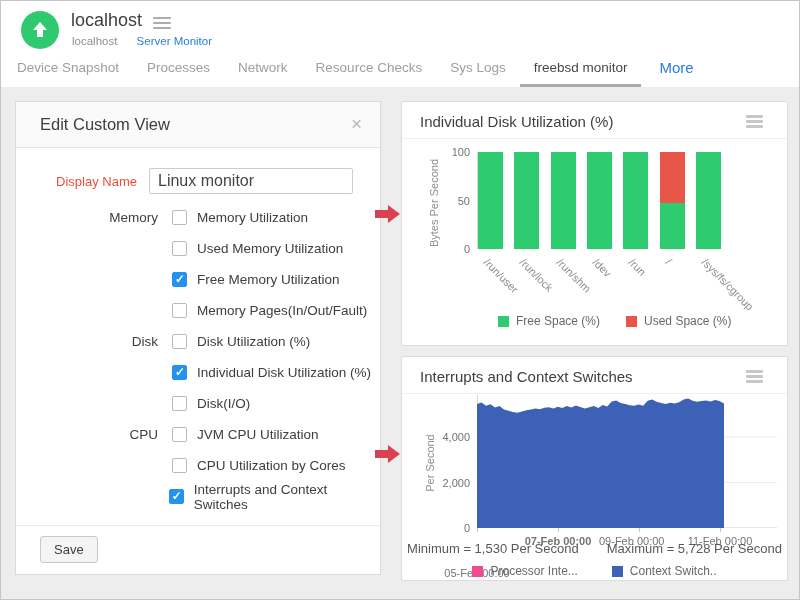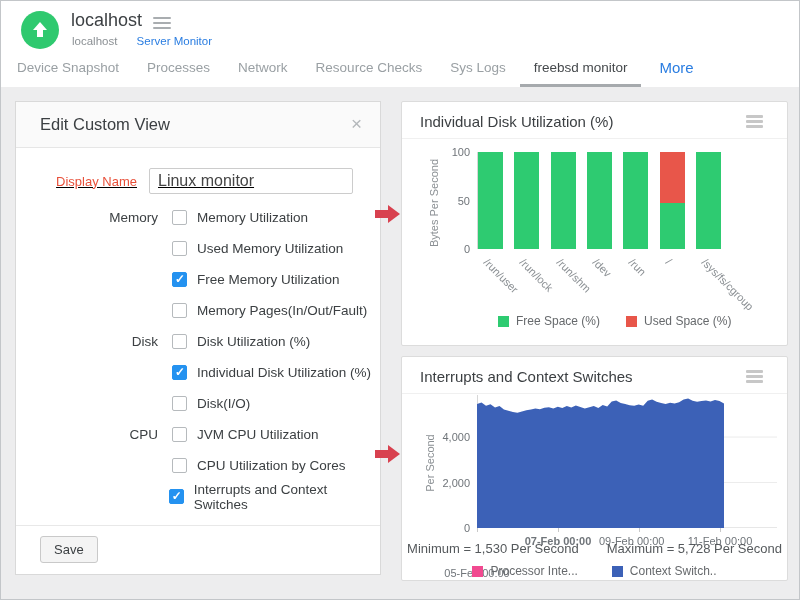--- a/index.html
+++ b/index.html
@@ -27,21 +27,21 @@
   .tab.link { color:#2a7de1; font-size:15px; padding-left:18px; }
 
   
   .body-bg { position:absolute; left:0; top:86px; width:100%; height:514px; background:#ededee; }
 
   
   .dialog { position:absolute; left:14px; top:100px; width:366px; height:474px; background:#fff; border:1px solid #d9d9d9; }
   .dialog-header { height:46px; background:#fafafa; border-bottom:1px solid #e6e6e6; position:relative; }
   .dialog-title { position:absolute; left:24px; top:13px; font-size:16.5px; color:#3b3f42; }
   .dialog-close { position:absolute; right:18px; top:11px; font-size:19px; color:#b4b8bb; cursor:pointer; }
-  .display-row { display:flex; align-items:center; margin-top:18px; height:30px;text-decoration:underline; }
+  .display-row { display:flex; align-items:center; margin-top:18px; height:30px; }
   .field-label { width:133px; text-align:right; padding-right:12px; font-size:13px; color:#e8503a; }
   .display-input { width:204px; height:26px; border:1px solid #ccc; border-radius:2px; font-size:16px; color:#444;
       padding:0 8px; font-family:"Liberation Sans", sans-serif; }
   .metric-groups { margin-top:6px;padding-left:23px; }
   .option-row { display:flex; align-items:center; height:31px; }
   .group-label { width:133px; text-align:right; padding-right:14px; font-size:13.5px; color:#3c4043; }
   .cb { width:15px; height:15px; border:1px solid #b6babd; border-radius:2px; background:#fff; cursor:pointer;
       flex:0 0 15px; position:relative; }
   .cb.checked { background:#2492f0; border-color:#2492f0; }
   .cb.checked::after { content:"✓"; position:absolute; left:2px; top:-1px; color:#fff; font-size:12px; font-weight:bold; }

